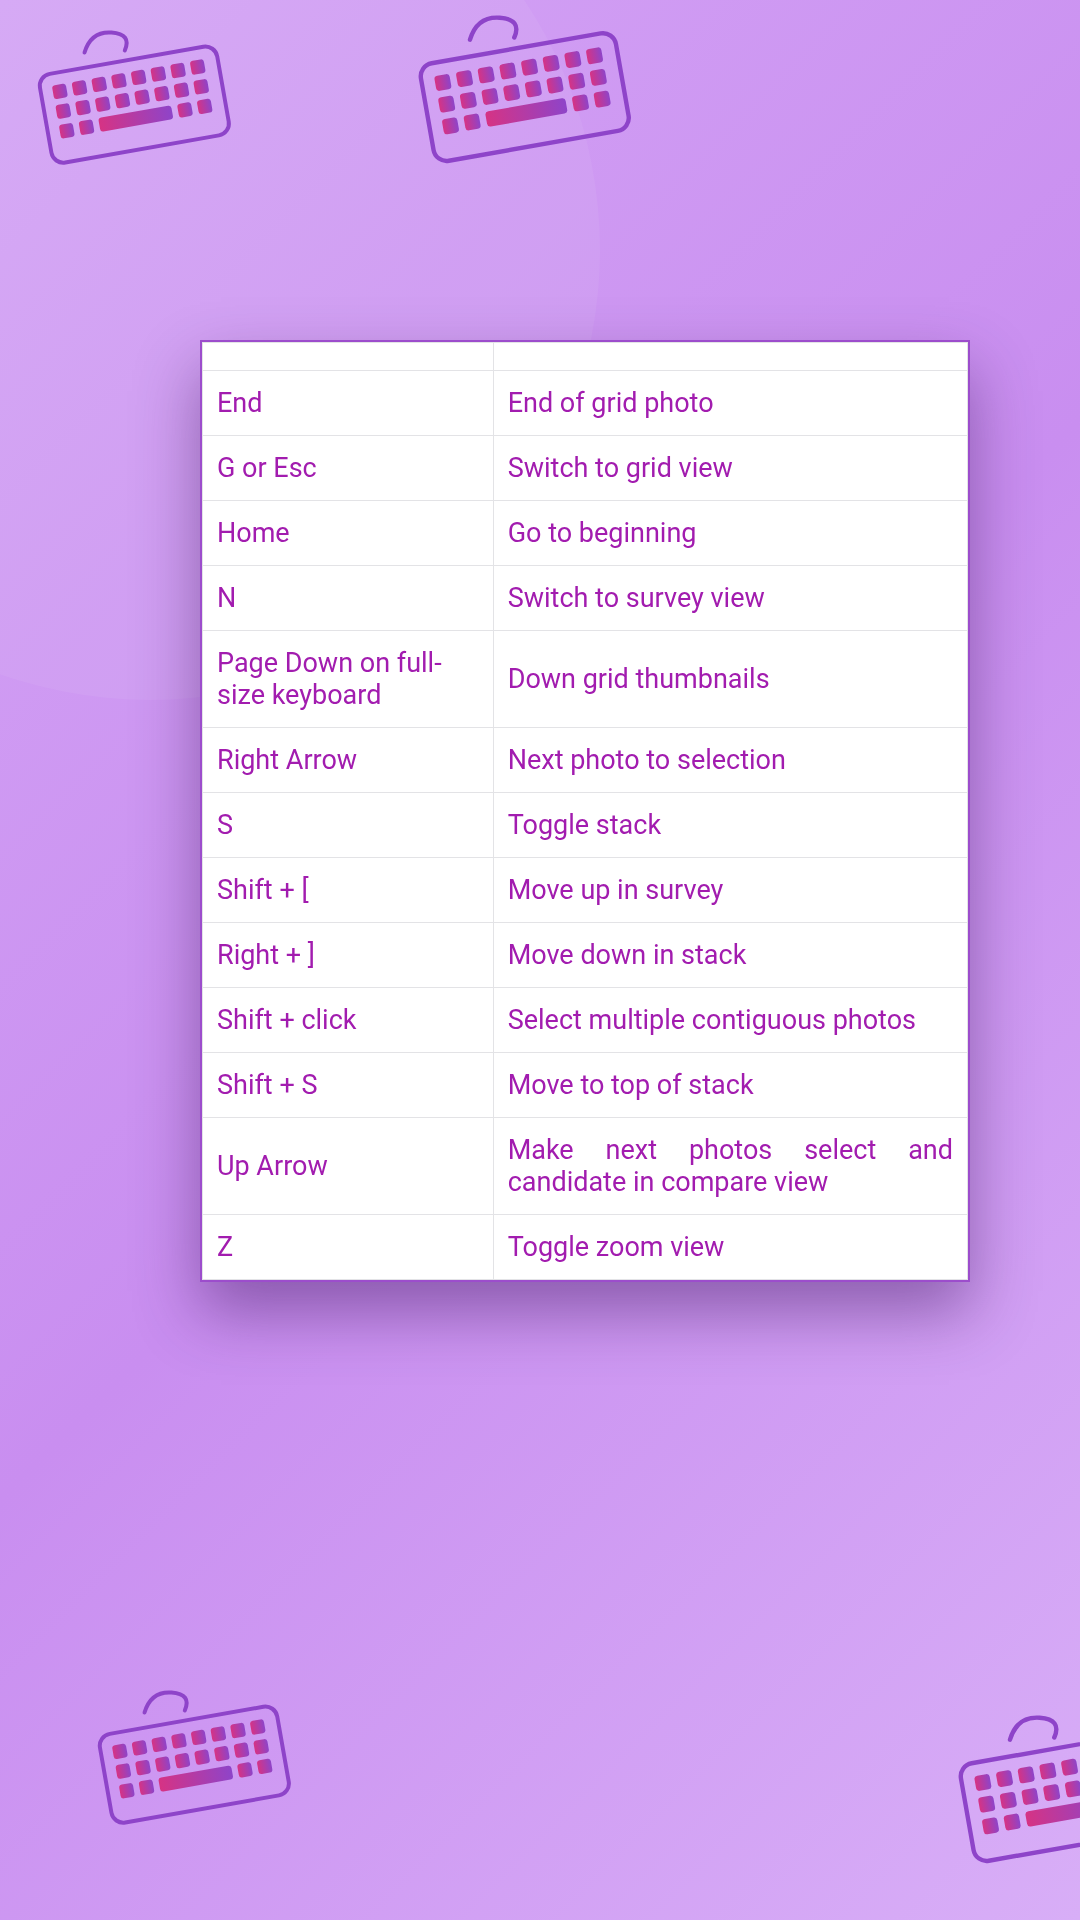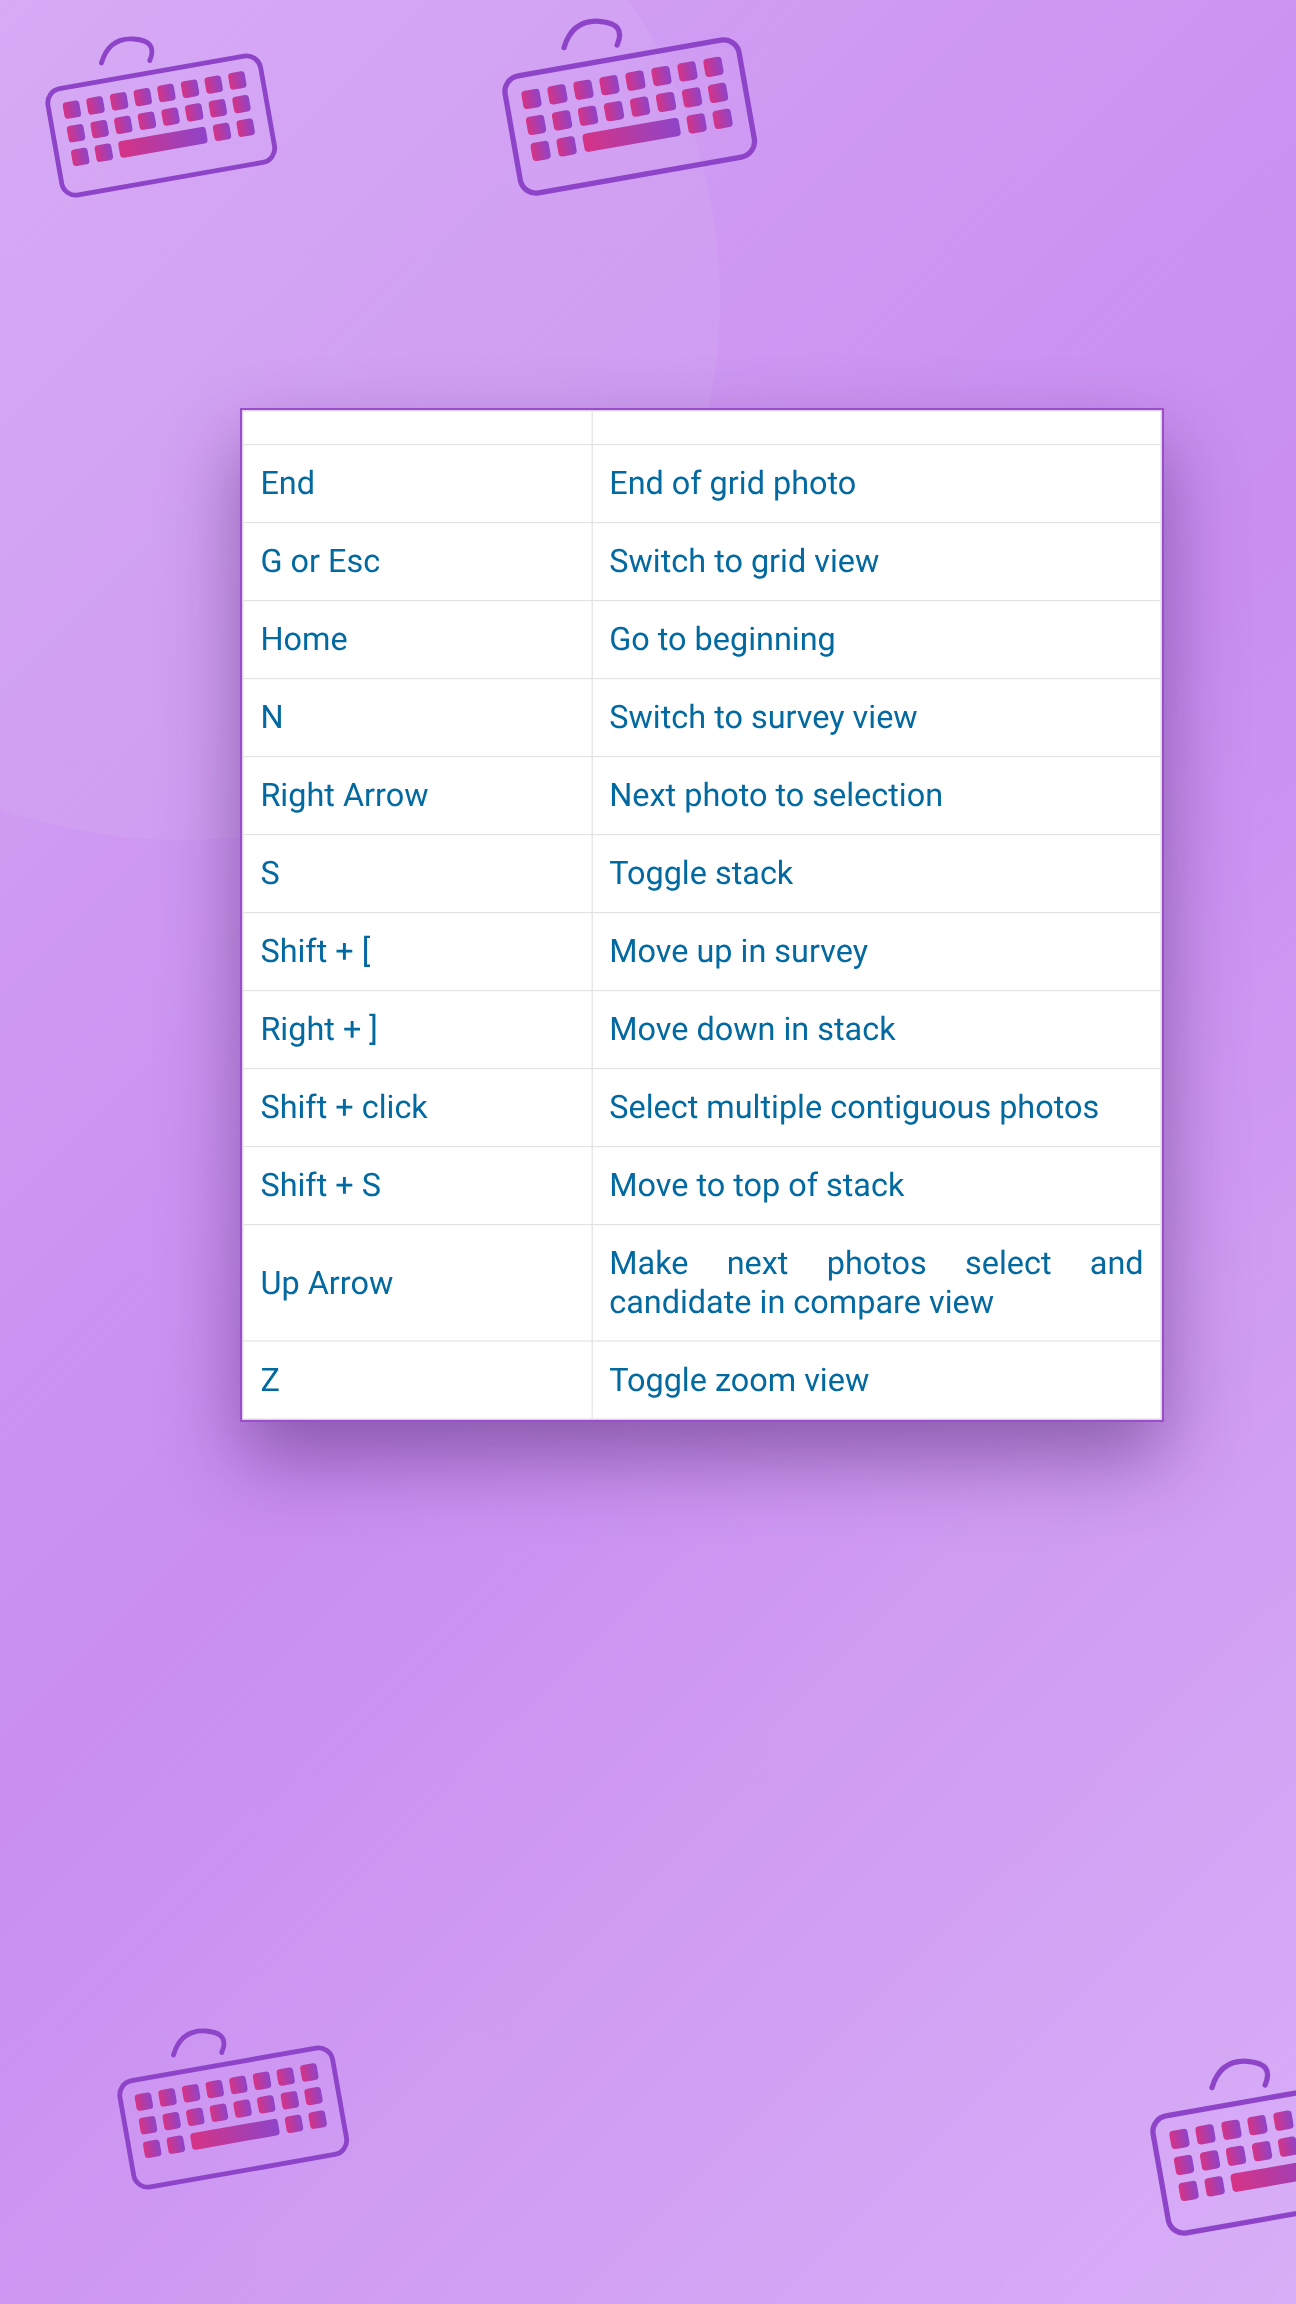--- a/index.html
+++ b/index.html
@@ -43,21 +43,21 @@
       box-shadow: 0 30px 60px rgba(60, 20, 90, 0.45);
     }
     table {
       width: 100%;
       border-collapse: collapse;
     }
     td {
       border: 1px solid #e3e3e6;
       padding: 16px 14px;
       font-size: 27px;
-      color: #0369a1;
+      color: #a21caf;
       vertical-align: middle;
     }
     td:first-child {
       width: 38%;
     }
     tr.header-row td {
       height: 28px;
       padding: 4px 14px;
     }
     td.justify { text-align: justify; }
@@ -202,20 +202,24 @@
         </tr>
         <tr>
           <td>Home</td>
           <td>Go to beginning</td>
         </tr>
         <tr>
           <td>N</td>
           <td>Switch to survey view</td>
         </tr>
         <tr>
+          <td>Page Down on full-size keyboard</td>
+          <td>Down grid thumbnails</td>
+        </tr>
+        <tr>
           <td>Right Arrow</td>
           <td>Next photo to selection</td>
         </tr>
         <tr>
           <td>S</td>
           <td>Toggle stack</td>
         </tr>
         <tr>
           <td>Shift + [</td>
           <td>Move up in survey</td>

